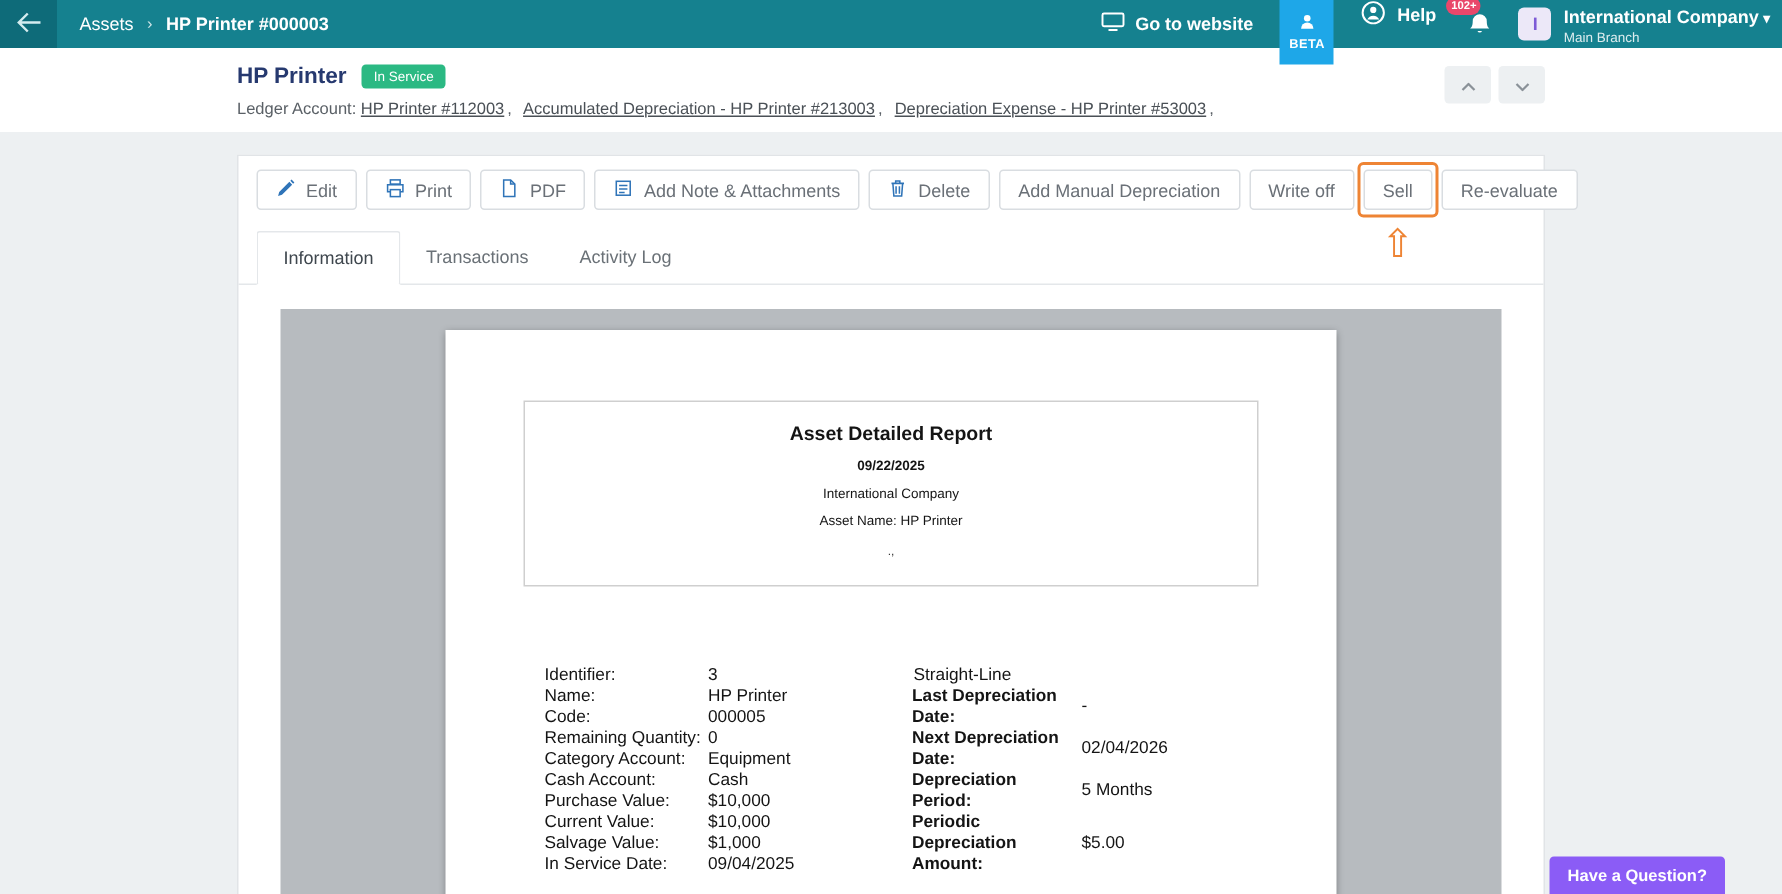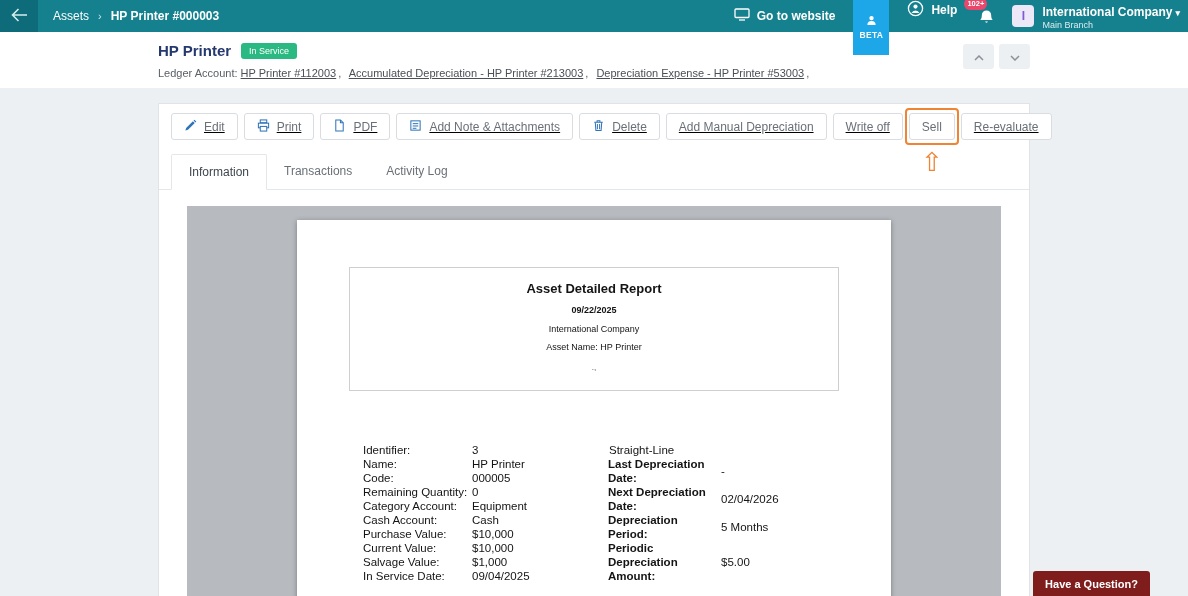--- a/index.html
+++ b/index.html
@@ -10,21 +10,21 @@
   }
 
   
   .topbar { height:32px; background:#15818f; display:flex; align-items:center; color:#fff; position:relative; z-index:6; }
   .back-btn { width:38px; height:32px; background:#0e6b79; display:flex; align-items:center; justify-content:center; border:none; cursor:pointer; }
   .crumbs { display:flex; align-items:center; gap:9px; margin-left:15px; font-size:12px; }
   .crumb-sep { opacity:.8; font-size:11px; }
   .crumb-current { font-weight:bold; }
   .tb-right { margin-left:auto; display:flex; align-items:flex-start; gap:18px; padding-right:8px; height:32px; }
   .go-website { display:flex; align-items:center; gap:7px; font-size:12px; font-weight:bold; cursor:pointer; height:32px; }
-  .beta-badge { width:36px; height:55px; background:#1ea7e8; display:flex; flex-direction:column; align-items:center; justify-content:center; gap:2px; font-size:8.5px; font-weight:bold; letter-spacing:.3px; }
+  .beta-badge { width:36px; height:43px; background:#1ea7e8; display:flex; flex-direction:column; align-items:center; justify-content:center; gap:2px; font-size:8.5px; font-weight:bold; letter-spacing:.3px; }
   .help-item { display:flex; align-items:center; gap:7px; font-size:12px; font-weight:bold; cursor:pointer; height:20px; }
   .bell-wrap { position:relative; display:flex; align-items:center; height:37px; cursor:pointer; margin-left:4px;justify-content:flex-end; }
   .notif-badge { position:absolute; top:-2px; left:-15px; background:#e9476b; color:#fff; font-size:7.5px; font-weight:bold; padding:2px 3px; border-radius:7px; line-height:1; }
   .account { display:flex; align-items:center; gap:8px; height:32px; cursor:pointer; }
   .avatar { width:22px; height:22px; background:#ece8f8; color:#7d5bd6; border-radius:4px; display:flex; align-items:center; justify-content:center; font-size:12px; font-weight:bold; }
   .company-block { line-height:1.15; }
   .company-name { font-size:12px; font-weight:bold; }
   .caret { font-size:9px; margin-left:3px; }
   .branch-name { font-size:9px; opacity:.85; }
 
@@ -35,21 +35,21 @@
   .status-badge { background:#2bb983; color:#fff; font-size:9px; font-weight:normal; padding:3px 8px; border-radius:3px; }
   .ledger-row { margin-top:8px; font-size:11px; color:#5a6066; }
   .ledger-row a { color:#4a5056; text-decoration:underline; cursor:pointer; }
   .ledger-sep { margin:0 5px 0 2px; }
   .nav-btns { position:absolute; right:158px; top:12px; display:flex; gap:5px; }
   .nav-btn { width:31px; height:25px; background:#edf0f2; border:none; border-radius:3px; display:flex; align-items:center; justify-content:center; cursor:pointer; }
 
   
   .content { padding:15px 0 0 158px; }
   .card { width:872px; height:494px; background:#fff; border:1px solid #e1e4e7; }
-  .toolbar { padding:9px 12px 6px; display:flex; align-items:center;text-decoration:underline; }
+  .toolbar { padding:9px 12px 6px; display:flex; align-items:center; }
   .tb-btn { display:inline-flex; align-items:center; gap:7px; background:#fff; border:1px solid #d9dde1; border-radius:3px; height:27px; padding:0 12px; font-size:12px; color:#6a7077; margin-right:6px; cursor:pointer; white-space:nowrap; }
   .tb-btn svg { flex:0 0 auto; }
   .sell-wrap { position:relative; display:inline-block; margin-right:6px; }
   .sell-wrap .tb-btn { margin-right:0; }
   .sell-box { position:absolute; top:-5px; left:-4px; right:-4px; bottom:-5px; border:2px solid #ee8434; border-radius:4px; pointer-events:none; }
   .sell-arrow { position:absolute; top:36px; left:50%; transform:translateX(-50%); color:#ee8434; font-size:26px; line-height:1; z-index:4; }
 
   .tabs { display:flex; padding:0 12px; border-bottom:1px solid #e4e7ea; margin-top:8px;text-align:right; }
   .tab { padding:10px 17px; font-size:12px; color:#6a7177; cursor:pointer; margin-bottom:-1px; }
   .tab.active { background:#fff; border:1px solid #e4e7ea; border-bottom-color:#fff; border-radius:2px 2px 0 0; color:#3f474e; }
@@ -65,21 +65,21 @@
   .rh-dots { font-size:8px; margin-top:11px; color:#333; }
   .detail-cols { display:flex; margin:52px 0 0 66px; color:#141414; }
   .col-left { width:245px; }
   .col-right { width:235px; }
   .frow { display:flex; font-size:11.5px; line-height:14px; align-items:center; }
   .col-left .flabel { flex:0 0 108px; font-weight:normal; }
   .col-right .flabel { flex:0 0 112px; font-weight:bold; }
   .fvalue { padding-left:1px; }
 
   
-  .question-btn { position:absolute; right:38px; bottom:0; background:#7f1d1d; color:#fff; font-size:11px; font-weight:bold; border:none; padding:7px 12px 6px; border-radius:3px 3px 0 0; cursor:pointer; }
+  .question-btn { position:absolute; right:38px; bottom:0; background:#8b5cf6; color:#fff; font-size:11px; font-weight:bold; border:none; padding:7px 12px 6px; border-radius:3px 3px 0 0; cursor:pointer; }
 </style>
 </head>
 <body>
 
 <div class="topbar">
   <button class="back-btn">
     <span>
       <svg width="17" height="14" viewBox="0 0 17 14">
           <path d="M7.5 1 L1.5 7 L7.5 13 M1.5 7 H16" stroke="#d4ecef" stroke-width="1.6" fill="none"></path>
         </svg>

